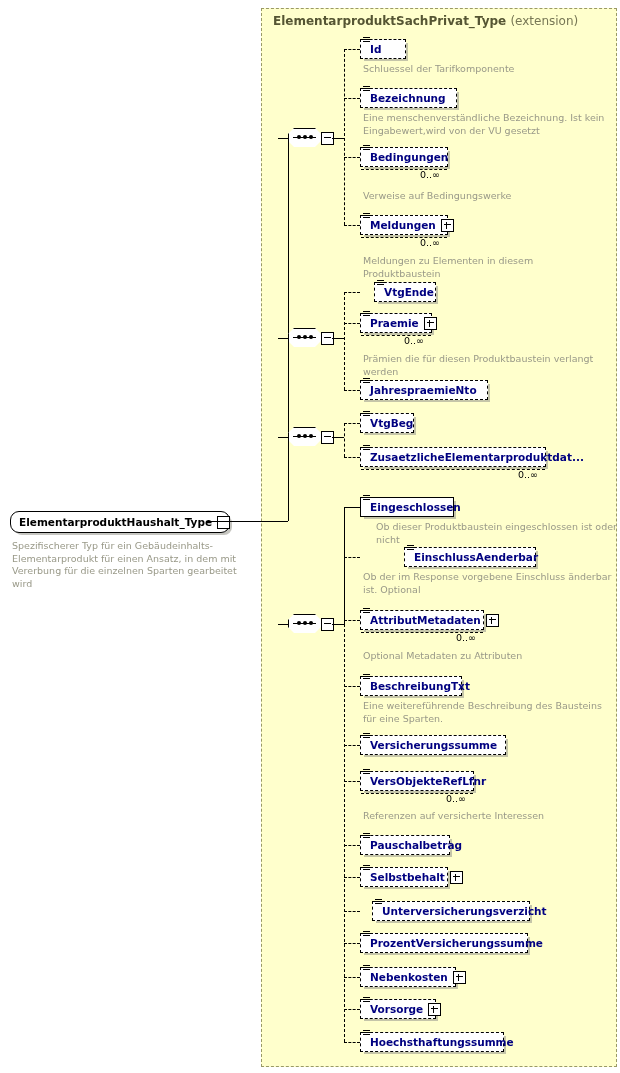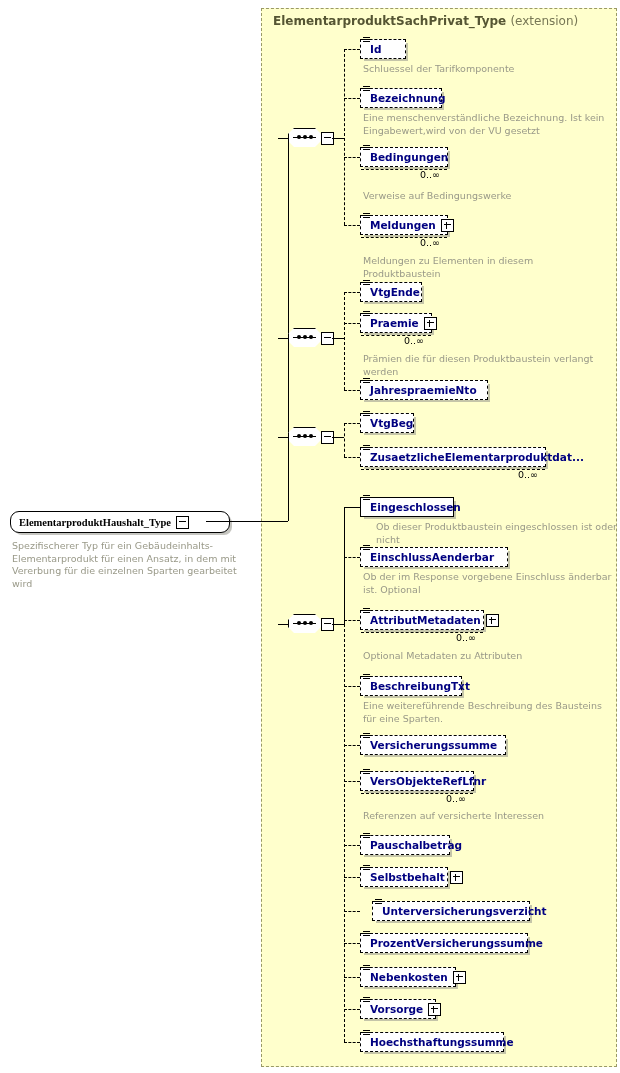--- a/index.html
+++ b/index.html
@@ -70,21 +70,20 @@
   .desc{
     position:absolute;font-size:9.5px;color:#999988;line-height:12.5px;
   }
 
   
   .root{
     position:absolute;
     background:#fff;border:1px solid #000;border-radius:9px;
     height:20px;display:flex;align-items:center;padding:0 20px 0 8px;
     box-shadow:3px 3px 0 -1px rgba(150,150,140,.55);
-    font-family:Liberation Serif, serif;
   }
   .root .lbl{font-size:10.5px;font-weight:bold;color:#000;white-space:nowrap;}
   .minus{
     width:11px;height:11px;border:1px solid #000;background:#fff;
     margin-left:5px;position:relative;flex:0 0 auto;
   }
   .minus:before{content:"";position:absolute;left:2px;top:4px;width:7px;height:1px;background:#000;}
 
   
   .seqnode{position:absolute;width:46px;height:22px;}
@@ -140,21 +139,21 @@
           <i></i>
           <i></i>
           <i></i>
         </span>
         <span class="lbl">Id</span>
       </div>
     </div>
     <div class="desc" style="left: 363px; top: 63px; width: 250px;">Schluessel der Tarifkomponente</div>
     <div class="ln h" style="left: 344px; top: 98px; width: 16px;"></div>
     <div class="node" style="left: 360px; top: 88px;">
-      <div class="nbox" style="width: 82px;">
+      <div class="nbox" style="width: 97px;">
         <span class="seqglyph">
           <i></i>
           <i></i>
           <i></i>
         </span>
         <span class="lbl">Bezeichnung</span>
       </div>
     </div>
     <div class="desc" style="left: 363px; top: 112px; width: 250px;">Eine menschenverständliche Bezeichnung. Ist kein Eingabewert,wird von der VU gesetzt</div>
     <div class="ln h" style="left: 344px; top: 157px; width: 16px;"></div>
@@ -191,21 +190,21 @@
       <div class="dot" style="left: 15px;"></div>
       <div class="dot" style="left: 21px;"></div>
       <div class="sqmin"></div>
     </div>
     <div class="ln vs" style="left: 288px; top: 338px; height: 183px;"></div>
     <div class="ln hs" style="left: 278px; top: 338px; width: 10px;"></div>
     <div class="ln hs" style="left: 332px; top: 338px; width: 12px;"></div>
     <div class="ln v" style="left: 344px; top: 292px; height: 98px;"></div>
     <div class="ln h" style="left: 344px; top: 292px; width: 16px;"></div>
     <div class="node" style="left: 360px; top: 282px;">
-      <div class="nbox" style="width: 62px;">
+      <div class="nbox" style="width: 62px; margin-left: 14px;">
         <span class="seqglyph">
           <i></i>
           <i></i>
           <i></i>
         </span>
         <span class="lbl">VtgEnde</span>
       </div>
     </div>
     <div class="ln h" style="left: 344px; top: 323px; width: 16px;"></div>
     <div class="node" style="left: 360px; top: 313px;">
@@ -286,21 +285,21 @@
           <i></i>
           <i></i>
           <i></i>
         </span>
         <span class="lbl">Eingeschlossen</span>
       </div>
     </div>
     <div class="desc" style="left: 363px; top: 521px; width: 250px; margin-left: 13px;">Ob dieser Produktbaustein eingeschlossen ist oder nicht</div>
     <div class="ln h" style="left: 344px; top: 557px; width: 16px;"></div>
     <div class="node" style="left: 360px; top: 547px;">
-      <div class="nbox" style="width: 148px;">
+      <div class="nbox" style="width: 132px; margin-left: 44px;">
         <span class="seqglyph">
           <i></i>
           <i></i>
           <i></i>
         </span>
         <span class="lbl">EinschlussAenderbar</span>
       </div>
     </div>
     <div class="desc" style="left: 363px; top: 571px; width: 250px;">Ob der im Response vorgebene Einschluss änderbar ist. Optional</div>
     <div class="ln h" style="left: 344px; top: 620px; width: 16px;"></div>

